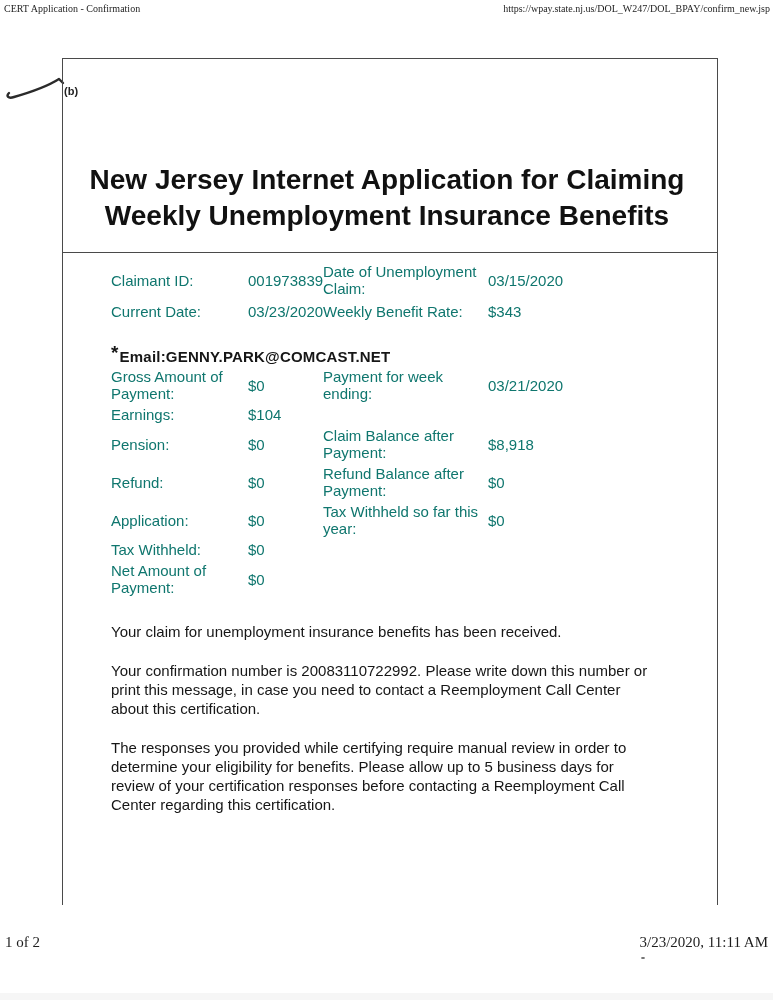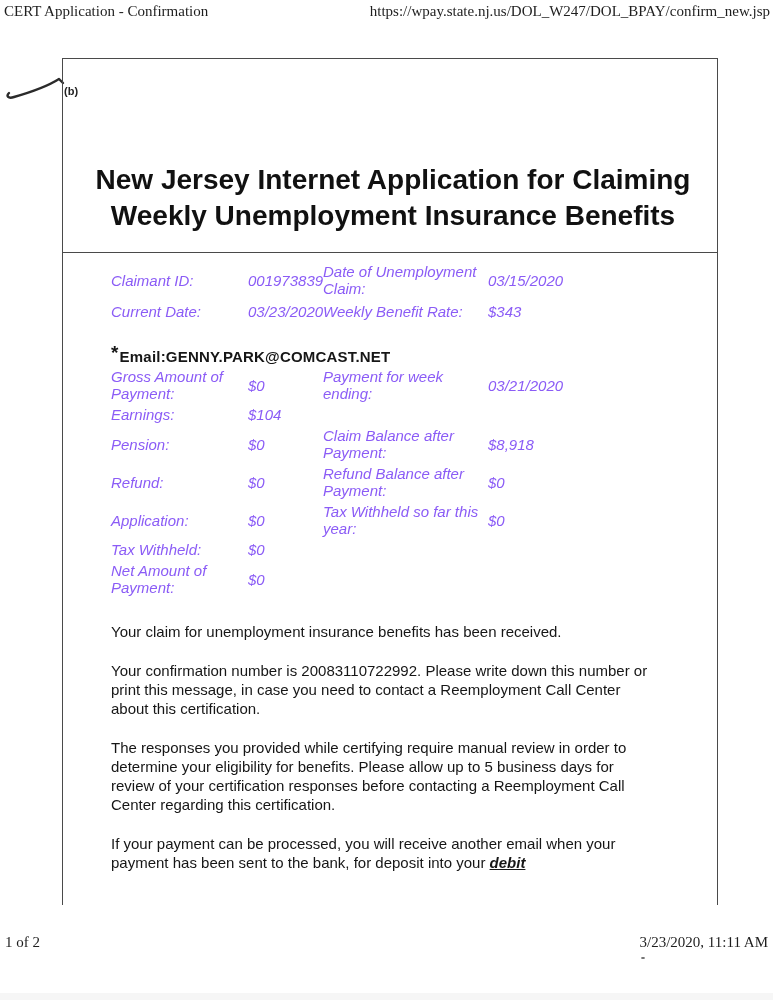--- a/index.html
+++ b/index.html
@@ -9,21 +9,21 @@
     font-family: "Liberation Sans", "DejaVu Sans", sans-serif;
     color: #161616;
     overflow: hidden;
     position: relative;
   }
   
   .print-header {
     position: absolute; top: 3px; left: 4px; right: 3px;
     display: flex; justify-content: space-between;
     font-family: "Liberation Serif", "DejaVu Serif", serif;
-    font-size: 15px; color: #1e1e1e;
+    font-size: 10px; color: #1e1e1e;
   }
   .print-footer {
     position: absolute; top: 934px; left: 5px; right: 5px;
     display: flex; justify-content: space-between;
     font-family: "Liberation Serif", "DejaVu Serif", serif;
     font-size: 15px; color: #1e1e1e;
   }
   
   .pen-mark { position: absolute; left: 2px; top: 62px; }
   
@@ -34,40 +34,40 @@
     border-left: 1.5px solid #4a4a4a;
     border-right: 1.5px solid #4a4a4a;
   }
   .b-label {
     position: absolute; left: 1px; top: 26px;
     font-size: 11px; font-weight: bold; color: #222;
   }
   .title-sec {
     height: 194px;
     border-bottom: 1.5px solid #4a4a4a;
-    display: flex; align-items: flex-end; justify-content: flex-end;
+    display: flex; align-items: flex-end; justify-content: flex-start;
     padding-bottom: 18px;
   }
   .title-sec h1 {
     font-size: 28px; line-height: 36px; font-weight: bold;
     text-align: center; color: #111;
     max-width: 648px;
   }
   .doc-content { padding: 7px 0 0 48px; }
   
   .info-table {
     border-collapse: collapse; table-layout: fixed;
     width: 480px; font-size: 15px;
   }
   .info-table td {
     vertical-align: middle;
     line-height: 17px;
     padding: 3px 0;
-    color: #8b5cf6;
-    overflow: visible; white-space: normal; font-style: italic;
+    color: #0f766e;
+    overflow: visible; white-space: normal;
   }
   .claim-table td { line-height: 17px; padding: 2px 0; }
   .col-l1 { width: 137px; } .col-v1 { width: 75px; }
   .col-l2 { width: 165px; } .col-v2 { width: 103px; }
   .val { white-space: nowrap; }
   
   .email-line {
     margin-top: 20px; font-weight: bold; font-size: 15px; line-height: 19px;
     letter-spacing: 0.2px;
   }
@@ -193,21 +193,20 @@
         <td></td>
         <td></td>
       </tr>
     </tbody>
       </table>
 
     <div class="paragraphs">
       <p>Your claim for unemployment insurance benefits has been received.</p>
       <p>Your confirmation number is 20083110722992. Please write down this number or print this message, in case you need to contact a Reemployment Call Center about this certification.</p>
       <p>The responses you provided while certifying require manual review in order to determine your eligibility for benefits. Please allow up to 5 business days for review of your certification responses before contacting a Reemployment Call Center regarding this certification.</p>
-      <p><span>If your payment can be processed, you will receive another email when your payment has been sent to the bank, for deposit into your </span><span class="debit">debit</span></p>
     </div>
 
   </div>
 </div>
 
 <div class="print-footer">
   <span>1 of 2</span>
   <span>3/23/2020, 11:11 AM</span>
 </div>
 

